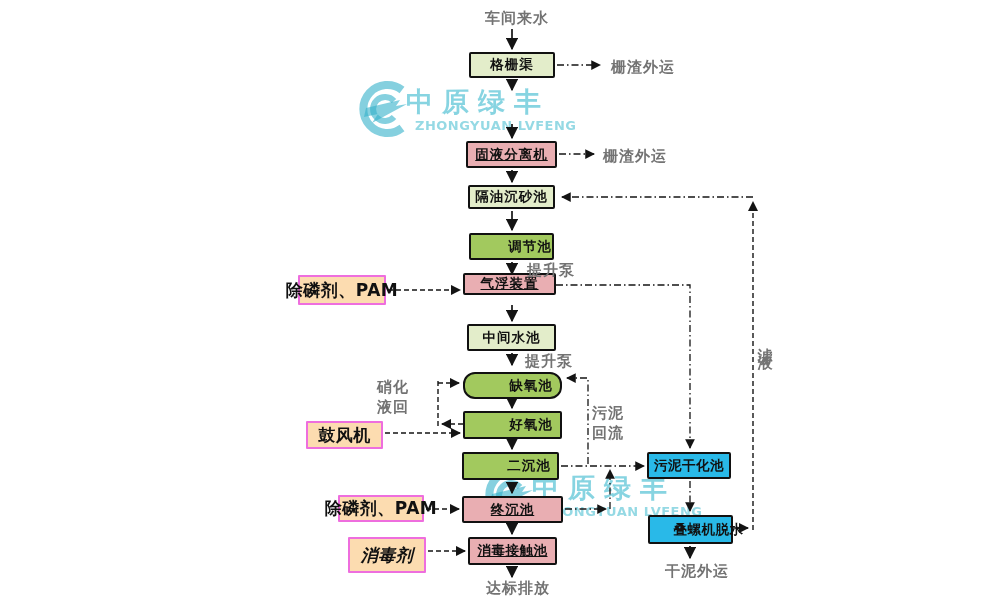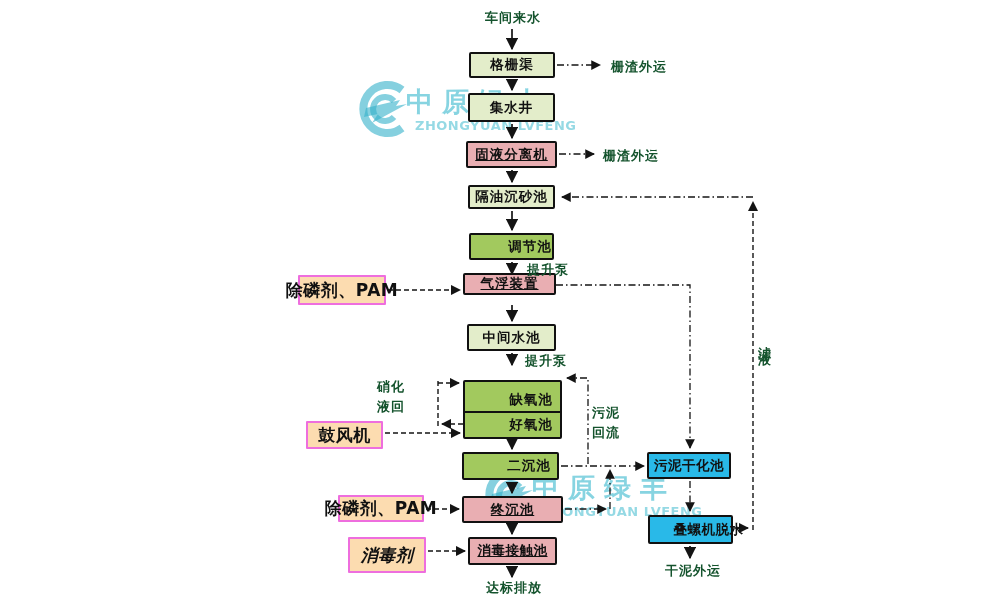--- a/index.html
+++ b/index.html
@@ -24,21 +24,21 @@
   .node{position:absolute;z-index:3;box-sizing:border-box;display:flex;align-items:center;
         justify-content:center;font-weight:bold;color:#111;white-space:nowrap;}
   .main{border:2.5px solid #111;border-radius:2px;font-size:13.5px;letter-spacing:1px;}
   .pale {background:#e3edca;}
   .green{background:#a2c95e;padding-left:37px;}
   .pink {background:#e9aeb2;text-decoration:underline;}
   .cyan {background:#29b9e8;}
   .reagent{border:2px solid #ee6ede;border-radius:1px;background:#fcdcb0;
            font-size:17px;letter-spacing:.5px;}
   
-  .lbl{position:absolute;z-index:3;font-size:13px;font-weight:bold;color:#14532d;
+  .lbl{position:absolute;z-index:3;font-size:15px;font-weight:bold;color:#737373;
        white-space:nowrap;letter-spacing:1px;}
   .lbl2{line-height:20px;}
   .vert{writing-mode:vertical-rl;letter-spacing:5px;}
 </style>
 </head>
 <body>
 
 <div id="canvas">
 
   <div class="wm" style="left:352px;top:80px;">
@@ -104,27 +104,26 @@
     <line class="dd" x1="610" y1="509" x2="610" y2="470" marker-end="url(#ah)"></line>
 
     <line class="dd" x1="690" y1="481" x2="690" y2="511" marker-end="url(#ah)"></line>
 
     <line class="d" x1="735" y1="528" x2="748" y2="528" marker-end="url(#ah)"></line>
     <line class="d" x1="753" y1="530" x2="753" y2="202" marker-end="url(#ah)"></line>
     <path class="dd" d="M753,197 H562" marker-end="url(#ah)"></path>
   </svg>
 
   <div class="node main pale" style="left:469px;top:52px;width:86px;height:26px;">格栅渠</div>
-  <div class="node main pale" style="left:468px;top:93px;width:87px;height:29px;">集水井</div>
   <div class="node main pink" style="left:466px;top:141px;width:91px;height:27px;">固液分离机</div>
   <div class="node main pale" style="left:468px;top:185px;width:87px;height:24px;">隔油沉砂池</div>
   <div class="node main green" style="left:469px;top:233px;width:85px;height:27px;">调节池</div>
   <div class="node main pink" style="left:463px;top:273px;width:93px;height:22px;">气浮装置</div>
   <div class="node main pale" style="left:467px;top:324px;width:89px;height:27px;">中间水池</div>
-  <div class="node main green" style="left:463px;top:380px;width:99px;height:40px;">缺氧池</div>
+  <div class="node main green" style="left:463px;top:372px;width:99px;height:27px;border-radius:12px;">缺氧池</div>
   <div class="node main green" style="left:463px;top:411px;width:99px;height:28px;">好氧池</div>
   <div class="node main green" style="left:462px;top:452px;width:97px;height:28px;">二沉池</div>
   <div class="node main pink" style="left:462px;top:496px;width:101px;height:27px;">终沉池</div>
   <div class="node main pink" style="left:468px;top:537px;width:89px;height:28px;letter-spacing:.5px;">消毒接触池</div>
 
   <div class="node main cyan" style="left:647px;top:452px;width:84px;height:27px;letter-spacing:.5px;">污泥干化池</div>
   <div class="node main cyan" style="left:648px;top:515px;width:85px;height:29px;letter-spacing:.5px;padding-left:36px;">叠螺机脱水</div>
 
   <div class="node reagent" style="left:298px;top:275px;width:88px;height:30px;">除磷剂、PAM</div>
   <div class="node reagent" style="left:306px;top:421px;width:77px;height:28px;">鼓风机</div>

